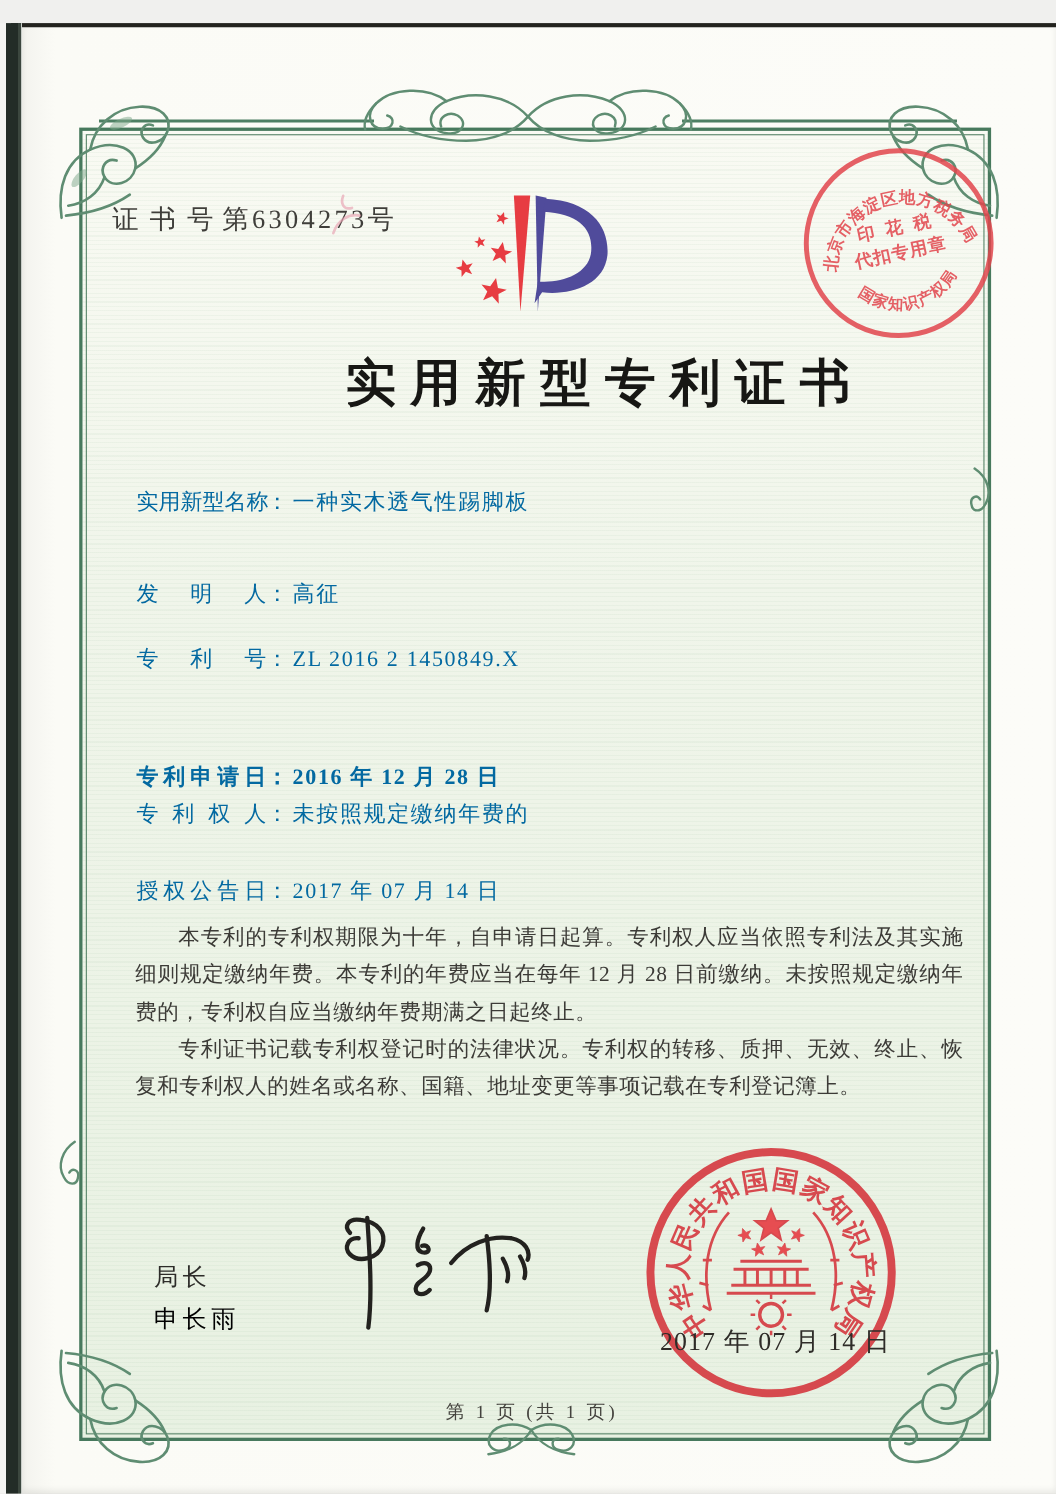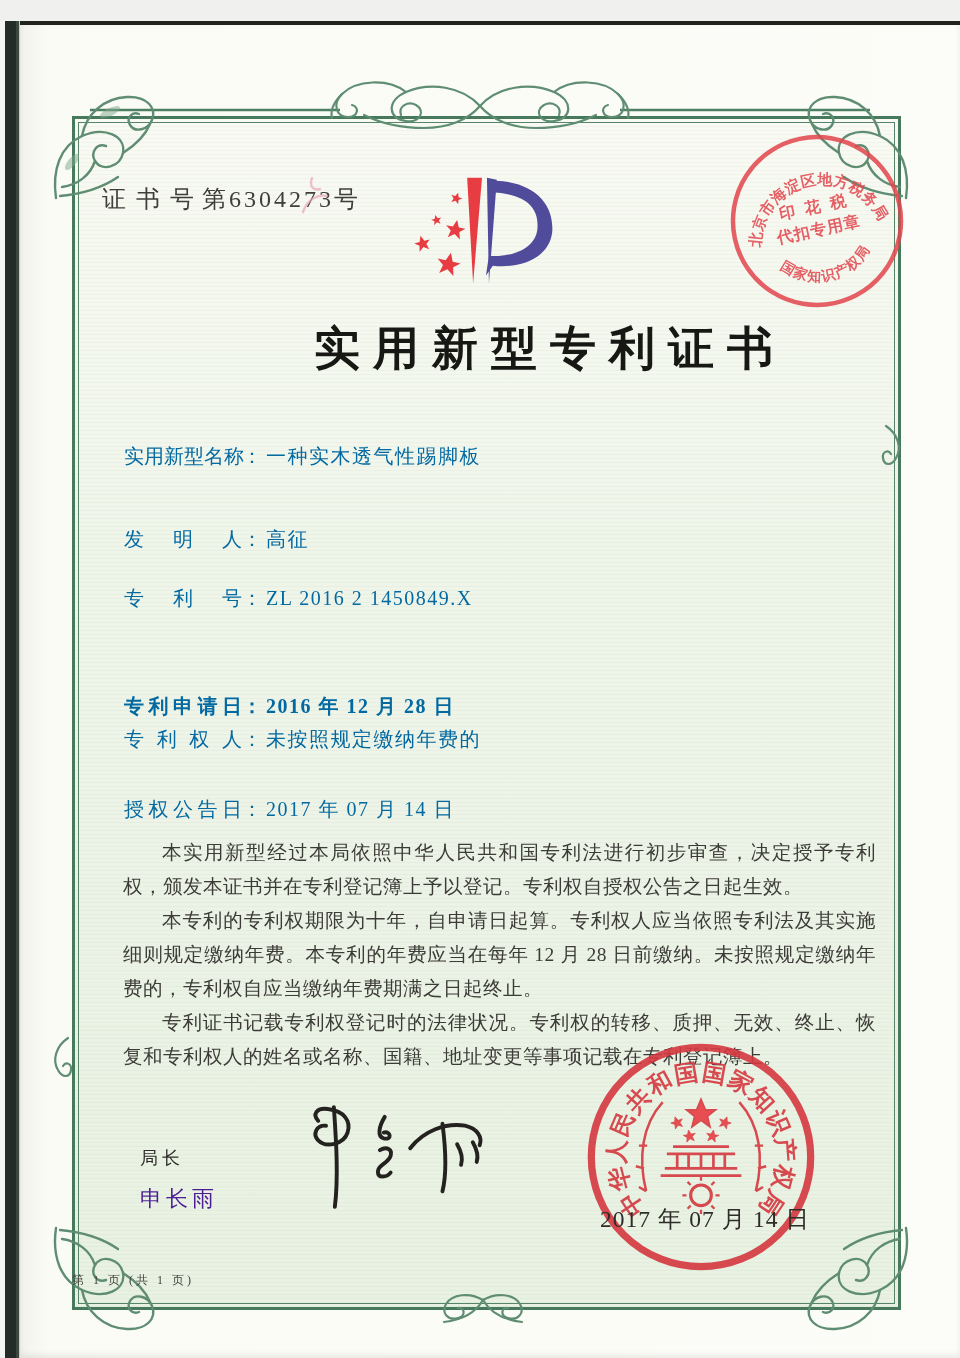--- a/index.html
+++ b/index.html
@@ -40,29 +40,29 @@
   .cnipa-logo{left:393px;top:168px;z-index:3;}
   .doc-title{left:72px;top:318px;width:956px;text-align:center;font-size:46px;font-weight:bold;
     color:#171714;letter-spacing:13px;z-index:3;}
   .field{left:124px;font-size:20px;color:#0369a1;z-index:3;white-space:nowrap;}
   .field .flabel{display:inline-block;width:118px;text-align:justify;text-align-last:justify;vertical-align:bottom;}
   .field .fvalue{letter-spacing:1.5px;margin-left:4px;}
   .f0{top:443px;} .f1{top:514px;margin-top:12px;} .f2{top:585px;} .f3{top:693px;font-weight:bold;} .f4{top:726px;} .f5{top:796px;}
   .body-text{left:123px;top:836px;width:753px;z-index:3;color:#3c3b37;
     font-size:19.5px;line-height:34px;text-align:justify;letter-spacing:.5px;}
   .body-text p{margin:0;text-indent:2em;}
-  .issuer-title{left:140px;top:1146px;font-size:18px;letter-spacing:4px;color:#2d2c29;
+  .issuer-title{left:140px;top:1146px;font-size:22px;letter-spacing:4px;color:#2d2c29;
     font-family:Liberation Mono, monospace;z-index:3;}
-  .issuer-name{left:140px;top:1184px;font-size:22px;letter-spacing:4px;color:#4c1d95;
+  .issuer-name{left:140px;top:1184px;font-size:22px;letter-spacing:4px;color:#000000;
     font-family:"Liberation Sans","DejaVu Sans",sans-serif;z-index:3;}
   .signature{left:283px;top:1094px;z-index:3;}
   .seal{left:582px;top:1038px;z-index:3;opacity:.9;}
   .seal-date{left:600px;top:1203px;font-size:23.5px;color:#2e2c28;letter-spacing:1px;z-index:4;}
   .tax-stamp{left:727px;top:131px;z-index:3;transform:rotate(-12deg);opacity:.85;}
-  .page-footer{left:72px;top:1272px;width:823px;font-size:12px;
+  .page-footer{left:72px;top:1272px;width:823px;text-align:center;font-size:17px;
     letter-spacing:3px;color:#44433e;z-index:3;}
 </style>
 </head>
 <body>
 
 <div class="abs scan-top-strip"></div>
 <div class="abs scan-top-line"></div>
 <div class="abs binding-band"></div>
 <div class="abs paper"></div>
 
@@ -177,21 +177,20 @@
   <span class="flabel">专利申请日</span><span>：</span><span class="fvalue">2016 年 12 月 28 日</span>
 </div>
 <div class="abs field f4">
   <span class="flabel">专利权人</span><span>：</span><span class="fvalue">未按照规定缴纳年费的</span>
 </div>
 <div class="abs field f5">
   <span class="flabel">授权公告日</span><span>：</span><span class="fvalue">2017 年 07 月 14 日</span>
 </div>
 
 <div class="abs body-text">
-  <p>本实用新型经过本局依照中华人民共和国专利法进行初步审查，决定授予专利权，颁发本证书并在专利登记簿上予以登记。专利权自授权公告之日起生效。</p>
   <p>本专利的专利权期限为十年，自申请日起算。专利权人应当依照专利法及其实施细则规定缴纳年费。本专利的年费应当在每年 12 月 28 日前缴纳。未按照规定缴纳年费的，专利权自应当缴纳年费期满之日起终止。</p>
   <p>专利证书记载专利权登记时的法律状况。专利权的转移、质押、无效、终止、恢复和专利权人的姓名或名称、国籍、地址变更等事项记载在专利登记簿上。</p>
 </div>
 
 <div class="abs issuer-title">局长</div>
 <div class="abs issuer-name">申长雨</div>
 
 <svg class="abs signature" width="225" height="125" viewBox="0 0 230 125">
   <g fill="none" stroke="#23221f" stroke-width="4" stroke-linecap="round" stroke-linejoin="round">
     <path d="M52,12 C54,42 57,82 53,114"></path>

